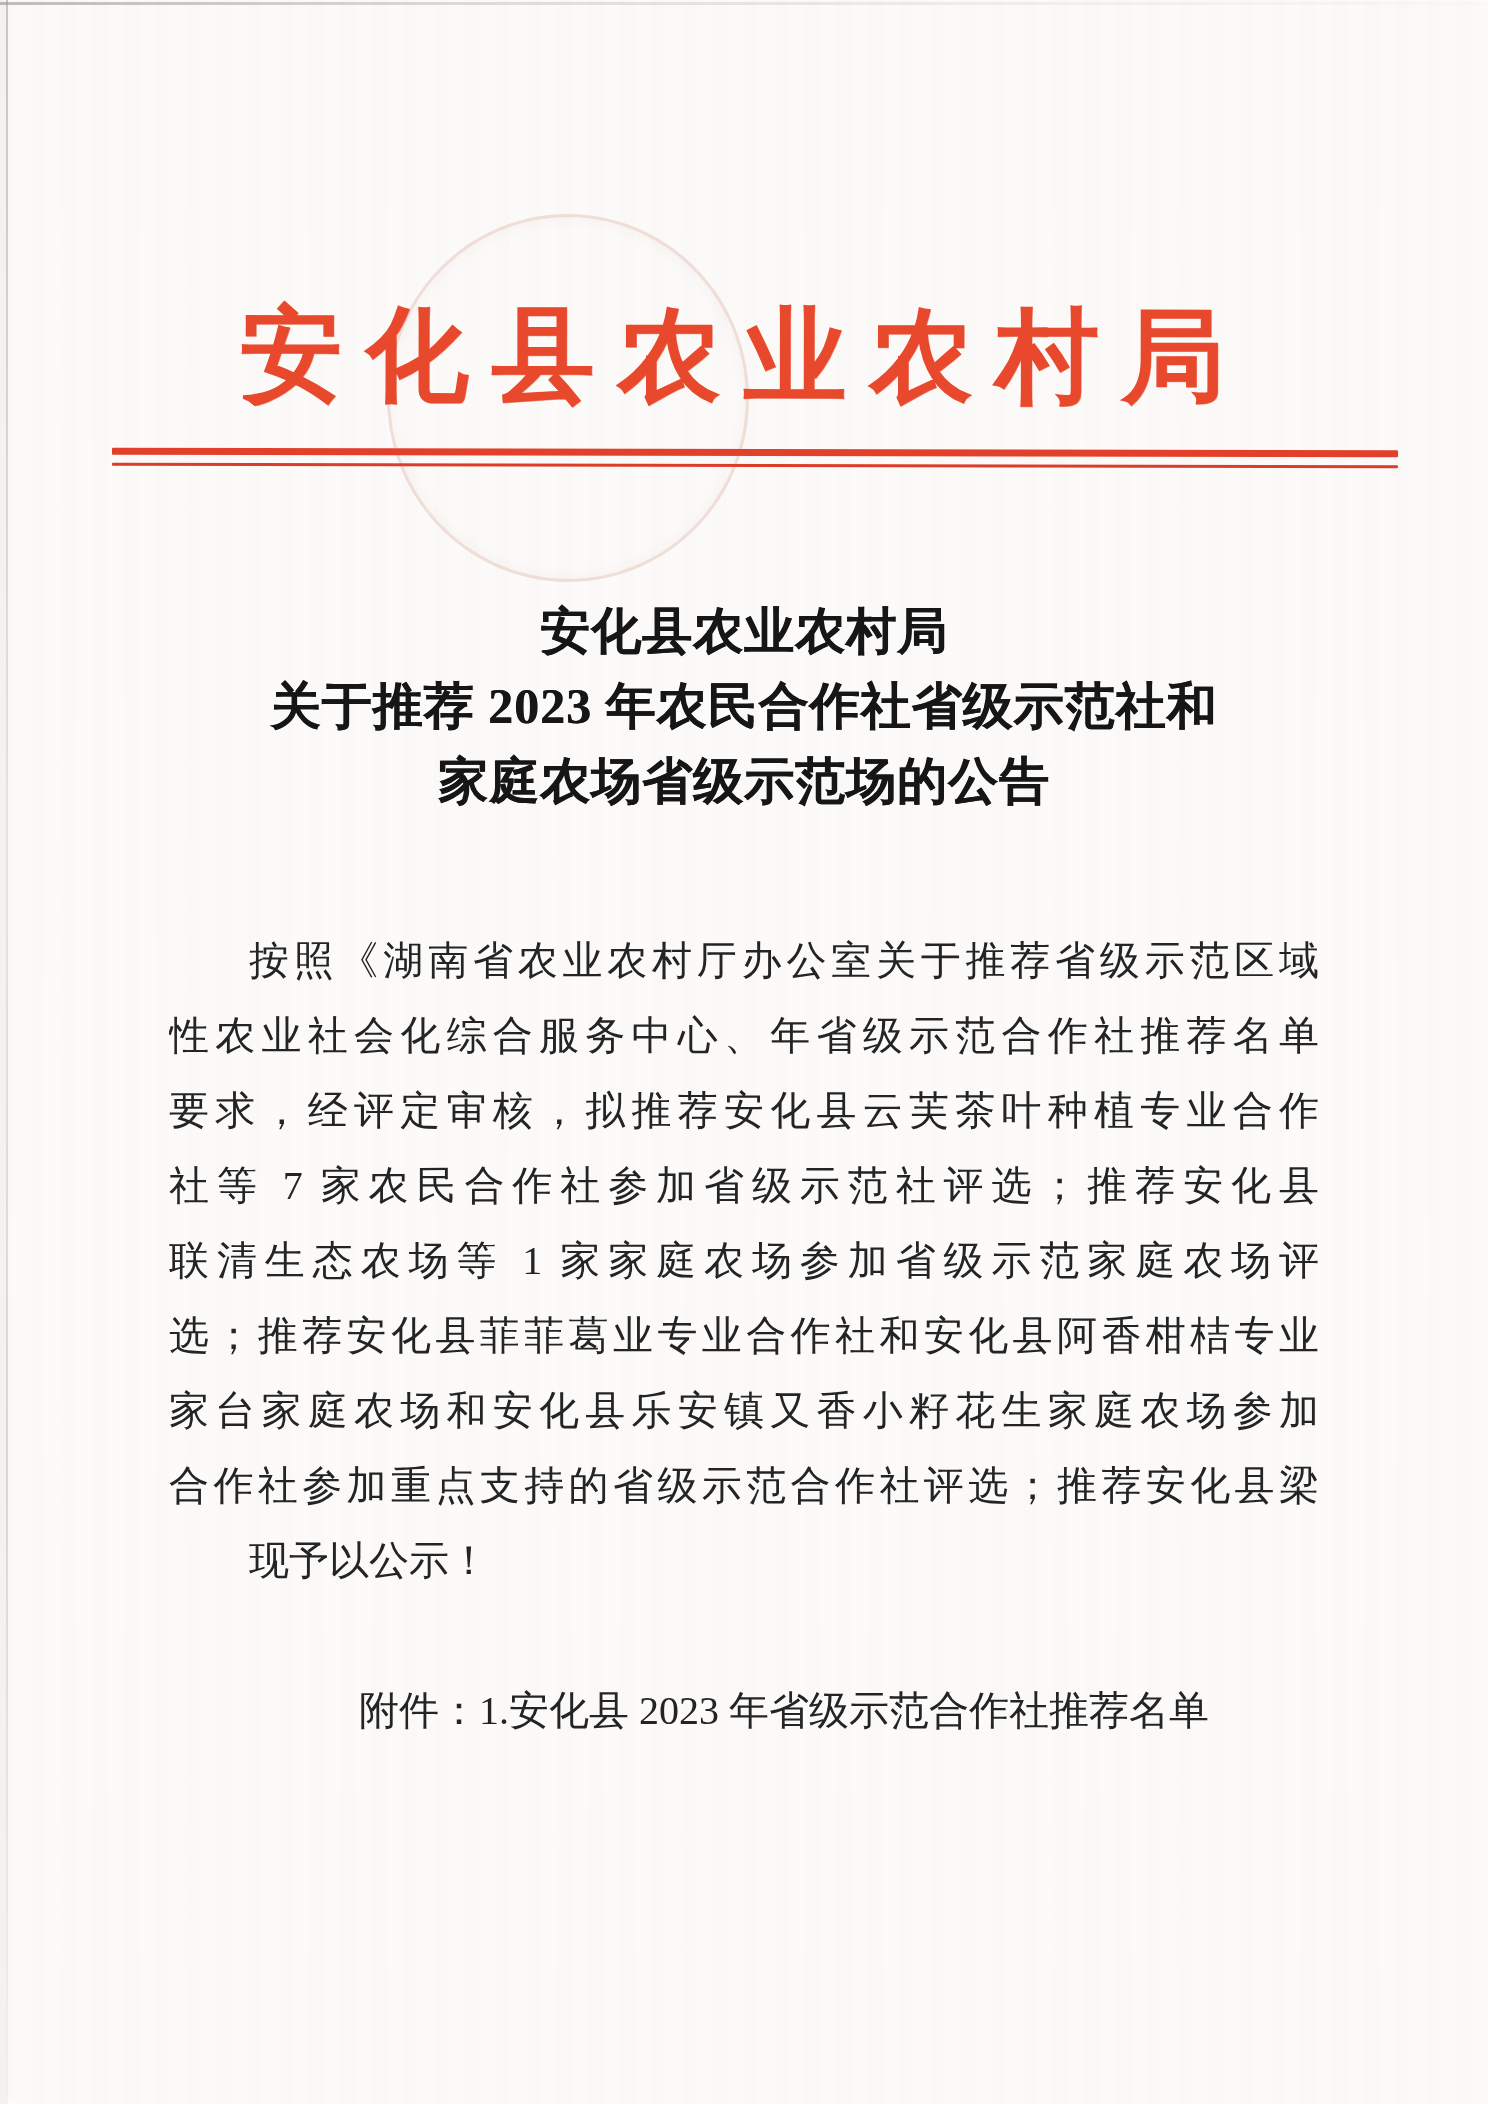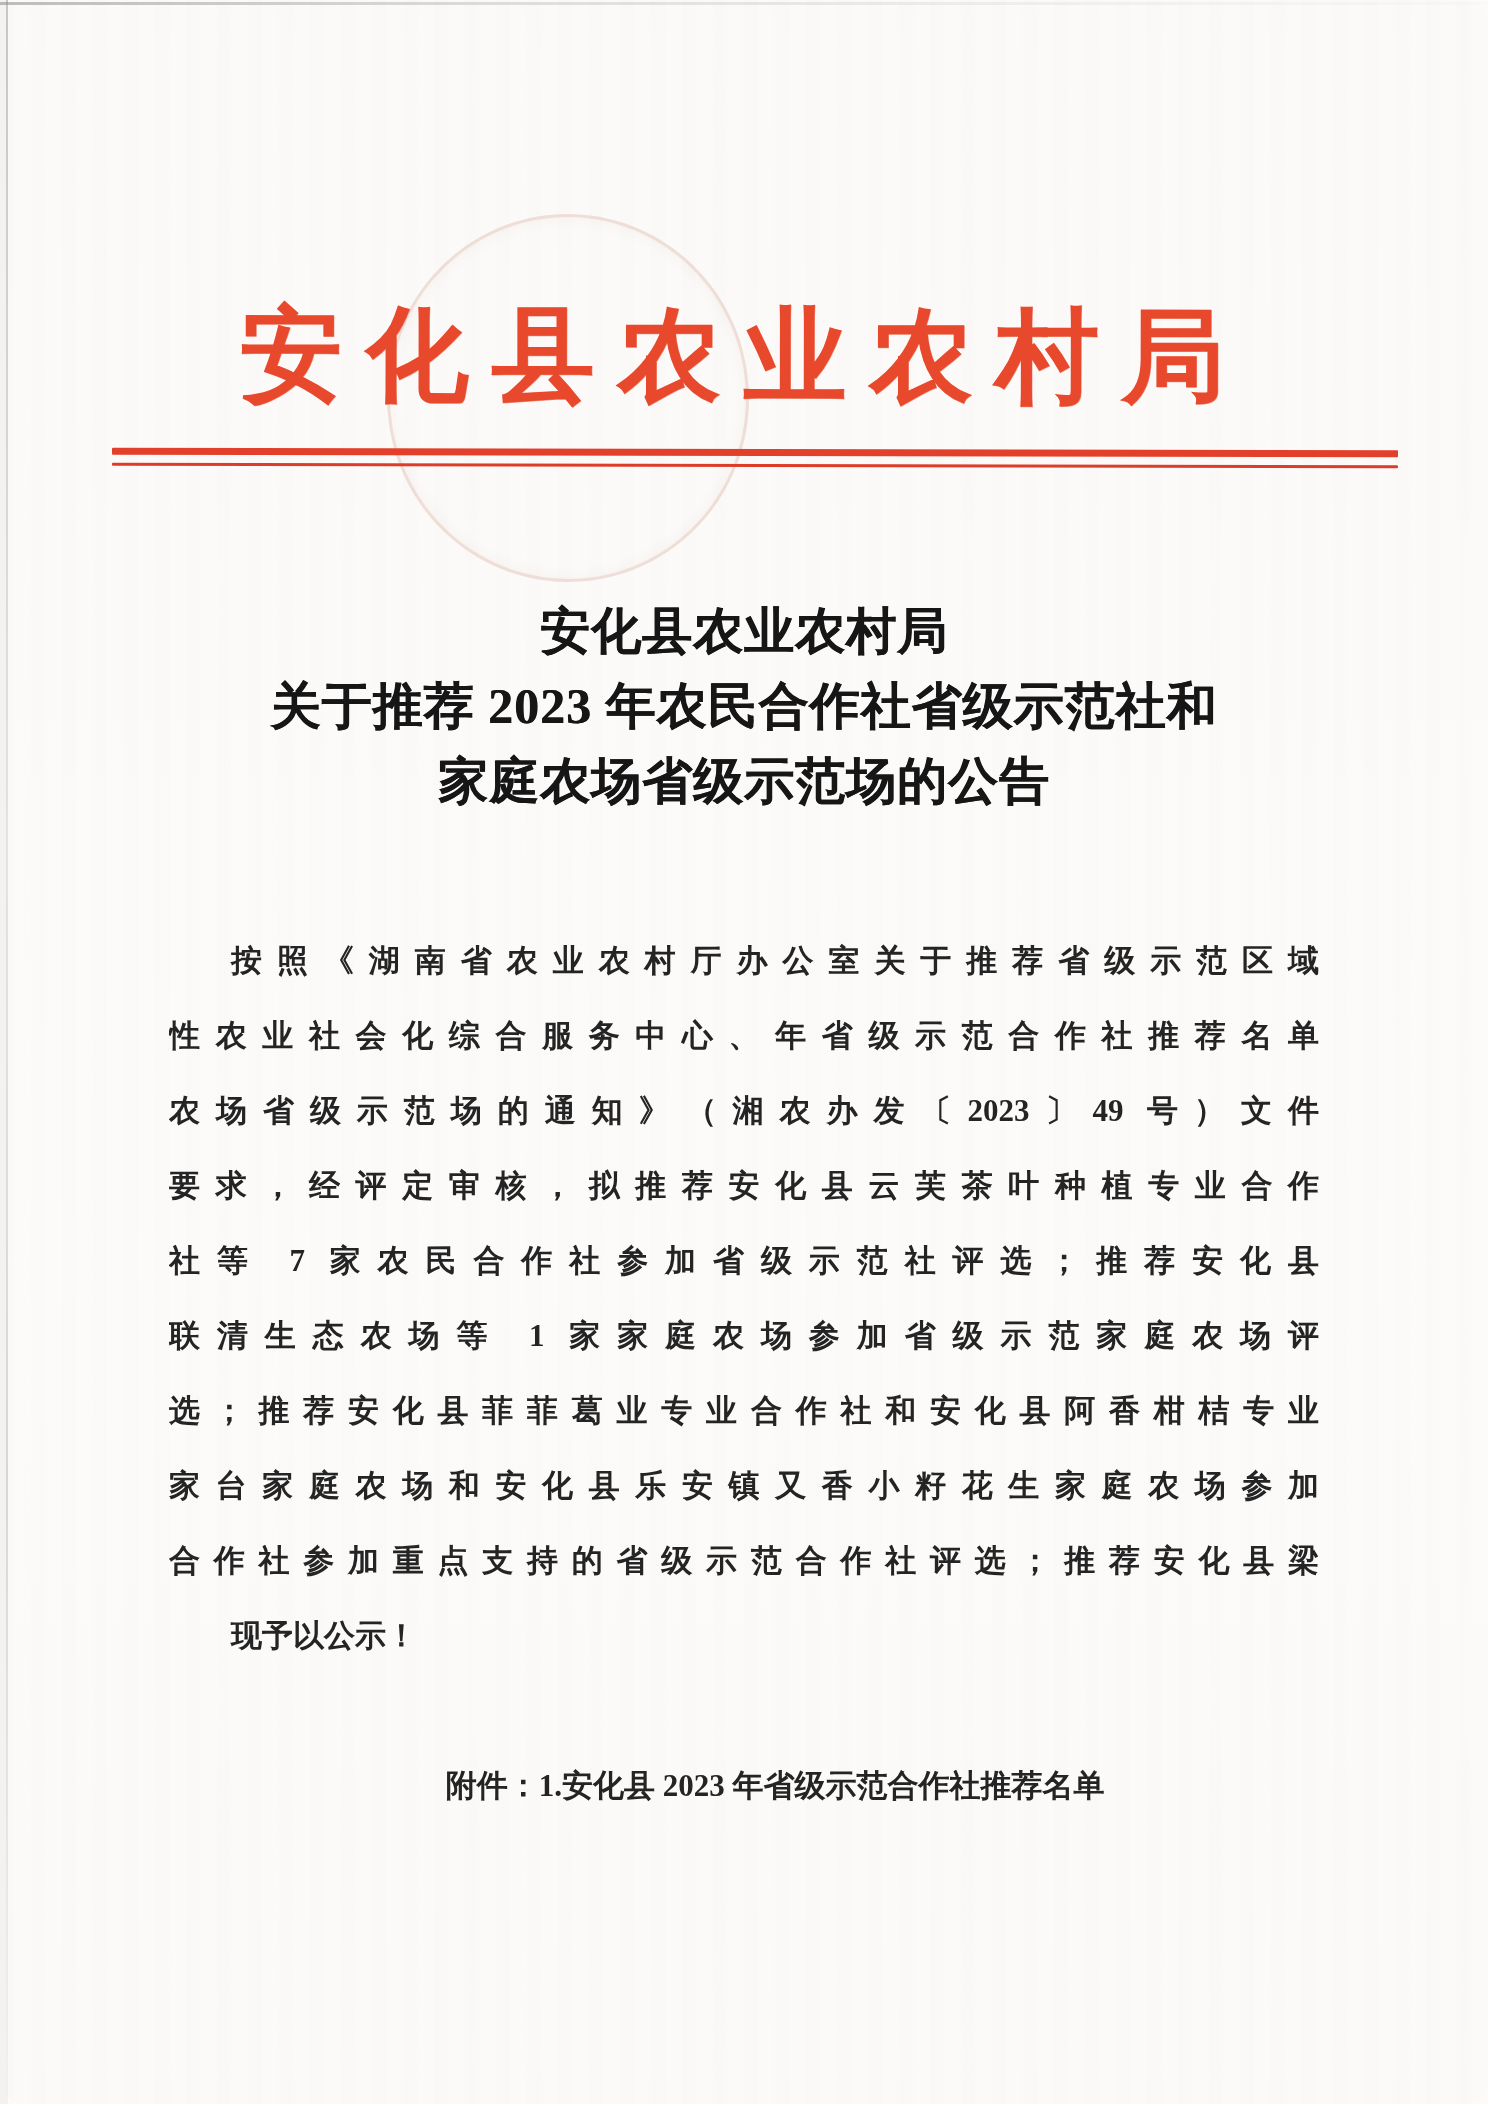--- a/index.html
+++ b/index.html
@@ -76,25 +76,24 @@
   }
 
   
   .content {
     width: 1150px;
     margin: 104px auto 0 auto;
     color: #242424;
   }
   .bl {
     margin: 0;
-    font-size: 31px;
+    font-size: 40px;
     line-height: 75px;
     white-space: normal;
     overflow: hidden;
-    font-weight: bold;
   }
   .j { text-align: justify; text-align-last: justify; text-justify: inter-character; }
   .ind { text-indent: 2em; }
   .attachment { margin-top: 75px; text-align: center; }
 </style>
 </head>
 <body>
 
 <div class="page">
 
@@ -114,21 +113,20 @@
 
     <div class="doc-title">
       <div class="t-line">安化县农业农村局</div>
       <div class="t-line">关于推荐 2023 年农民合作社省级示范社和</div>
       <div class="t-line">家庭农场省级示范场的公告</div>
     </div>
 
     <div class="content">
       <p class="bl j ind">按照《湖南省农业农村厅办公室关于推荐省级示范区域</p>
       <p class="bl j">性农业社会化综合服务中心、年省级示范合作社推荐名单</p>
-      <p class="bl j">农场省级示范场的通知》（湘农办发〔2023〕49 号）文件</p>
       <p class="bl j">要求，经评定审核，拟推荐安化县云芙茶叶种植专业合作</p>
       <p class="bl j">社等 7 家农民合作社参加省级示范社评选；推荐安化县</p>
       <p class="bl j">联清生态农场等 1 家家庭农场参加省级示范家庭农场评</p>
       <p class="bl j">选；推荐安化县菲菲葛业专业合作社和安化县阿香柑桔专业</p>
       <p class="bl j">家台家庭农场和安化县乐安镇又香小籽花生家庭农场参加</p>
       <p class="bl j">合作社参加重点支持的省级示范合作社评选；推荐安化县梁</p>
 
       <p class="bl ind">现予以公示！</p>
 
       <p class="bl ind attachment">附件：1.安化县 2023 年省级示范合作社推荐名单</p>

